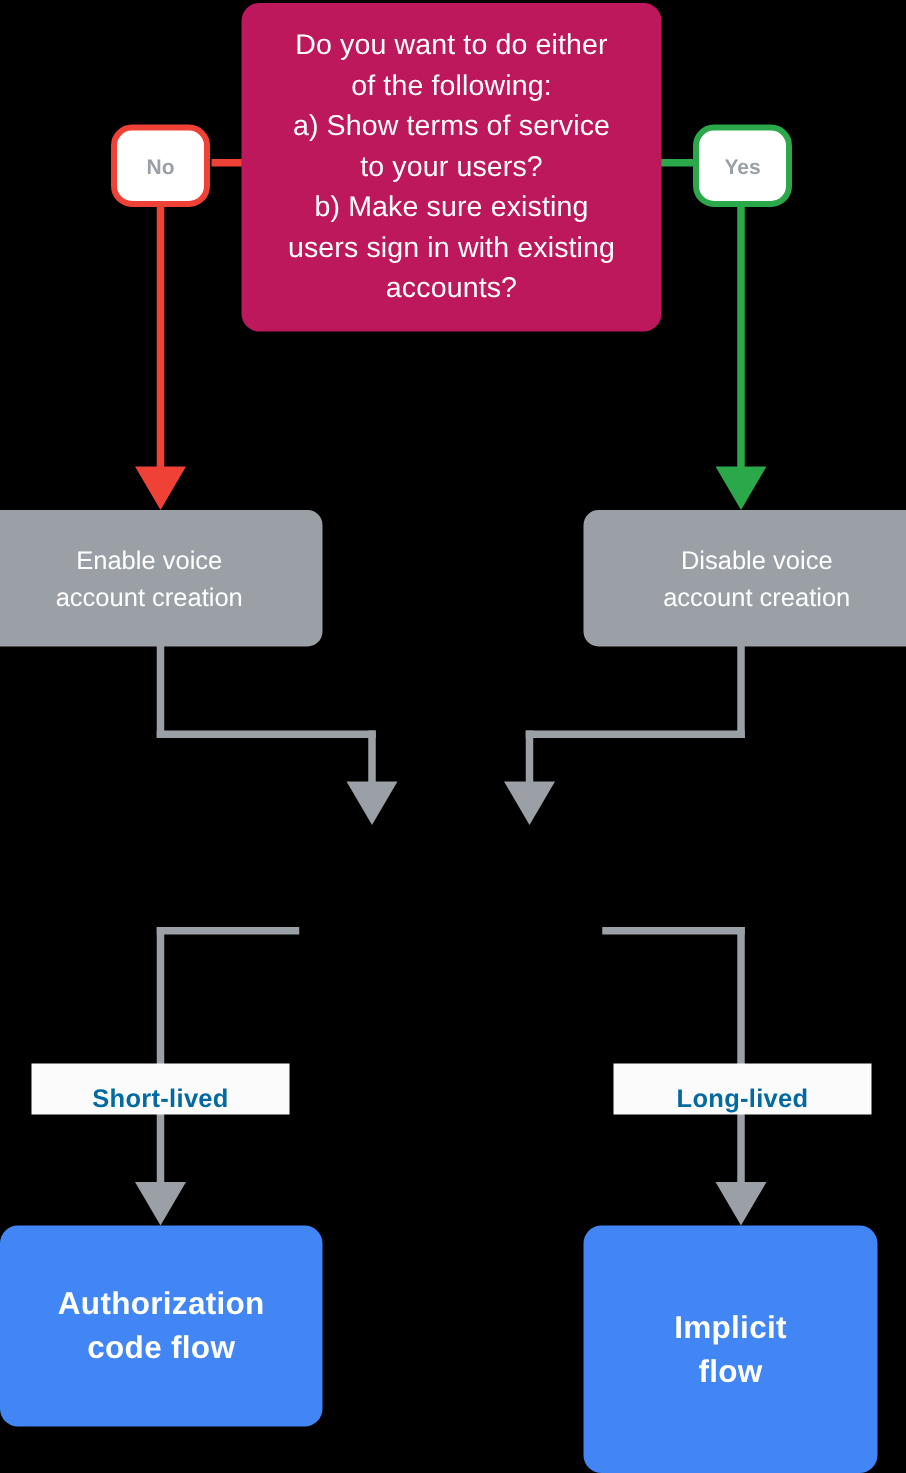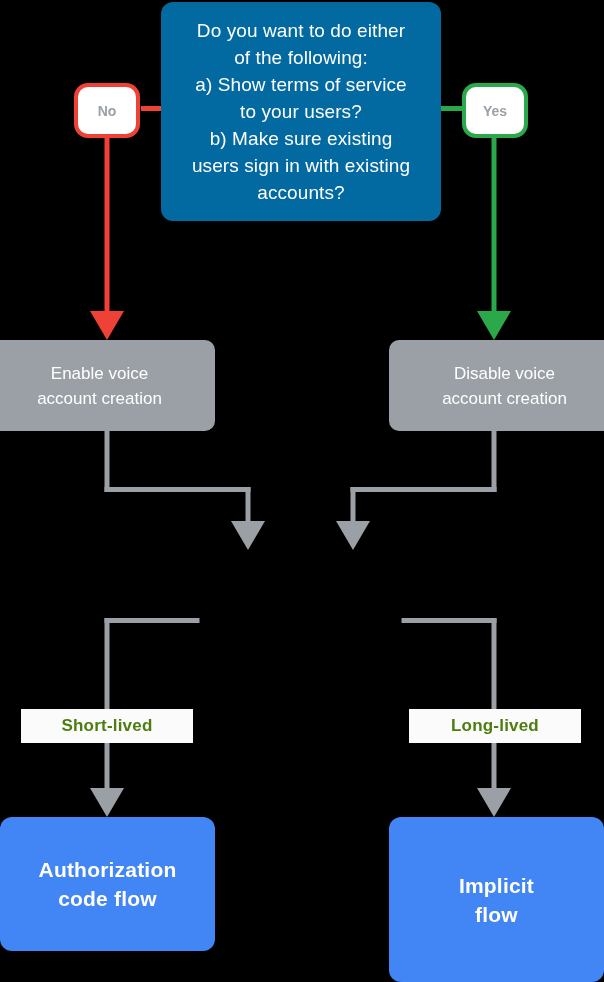--- a/index.html
+++ b/index.html
@@ -20,21 +20,21 @@
   .node {
     position: absolute;
     box-sizing: border-box;
     display: flex;
     align-items: center;
     justify-content: center;
     text-align: center;
     color: #ffffff;
   }
   .decision {
-    background: #0369a1;
+    background: #be185d;
     border-radius: 12px;
     font-size: 19px;
     line-height: 27px;
     font-weight: 400;
     letter-spacing: 0.1px;
   }
   .process {
     background: #9aa0a6;
     border-radius: 10px;
     font-size: 17px;
@@ -61,24 +61,24 @@
     font-weight: 700;
     color: #9aa0a6;
   }
   .badge-no { border: 4px solid #ef4136; }
   .badge-yes { border: 4px solid #2aa84a; }
 
   .edge-label {
     position: absolute;
     box-sizing: border-box;
     display: flex;
-    align-items: center;
+    align-items: flex-end;
     justify-content: center;
     background: #fbfbfb;
-    color: #4d7c0f;
+    color: #0369a1;
     font-size: 17px;
     font-weight: 700;
     letter-spacing: 0.2px;
   }
 
   svg.wires {
     position: absolute;
     left: 0;
     top: 0;
     width: 604px;
@@ -158,18 +158,18 @@
 
   <div class="edge-label" style="left:409px; top:709px; width:172px; height:34px;">
     <span>Long-lived</span>
   </div>
 
   <div class="node terminal" style="left:0px; top:817px; width:215px; height:134px; padding:0 10px;">
     <span class="t">Authorization
 code flow</span>
   </div>
 
-  <div class="node terminal" style="left:389px; top:817px; width:215px; height:165px; padding:0 10px;">
+  <div class="node terminal" style="left:389px; top:817px; width:196px; height:165px; padding:0 10px;">
     <span class="t">Implicit
 flow</span>
   </div>
 
 </div>
 
 </body></html>

